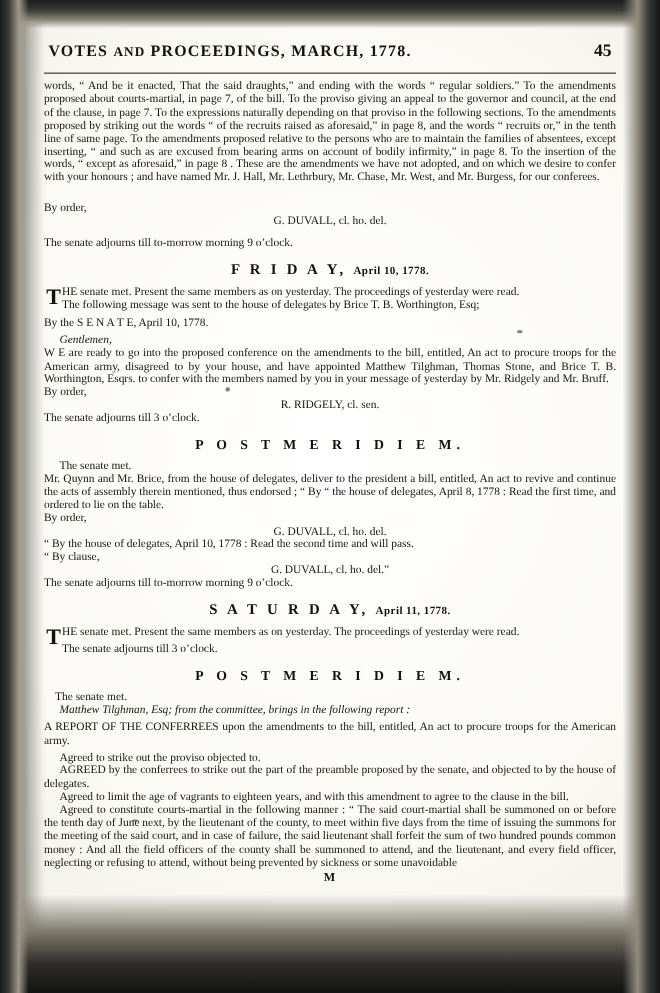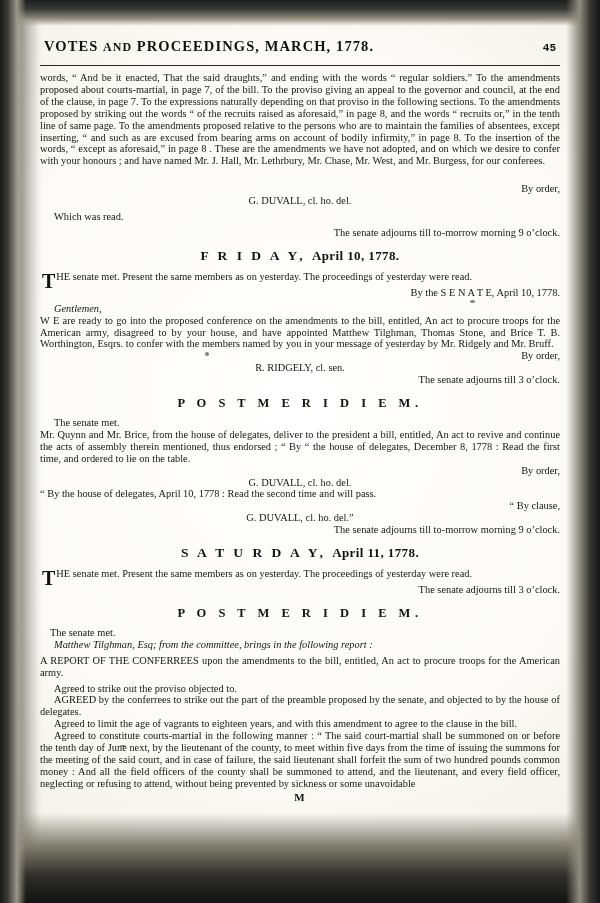--- a/index.html
+++ b/index.html
@@ -80,52 +80,51 @@
     font-family: "Liberation Serif", serif;
     font-size: 14.5px;
     letter-spacing: 1.1px;
     font-weight: 700;
   }
   .running-head .small {
     font-size: 12px;
     letter-spacing: 1px;
   }
   .page-num {
-    font-size: 11px;
+    font-size: 16px;
     font-weight: 700;
     padding-right: 2px;
-    font-family: Liberation Mono, monospace;
   }
   .rule {
     border: none;
     border-top: 1px solid #2c281f;
     margin: 2px 0 6px 0;
   }
   p {
     margin: 0;
     font-size: 10.4px;
     line-height: 11.9px;
     text-align: justify;
     color: #17150f;
   }
   .body-block { margin-bottom: 16px; }
   .indent { text-indent: 14px; }
-  .center { text-align: right; text-indent: 0; }
+  .center { text-align: left; text-indent: 0; }
   .right { text-align: center; text-indent: 0; }
   .daterule {
     text-align: center;
     font-size: 13.5px;
     letter-spacing: 3px;
     font-weight: 700;
     margin: 9px 0 7px 0;
   }
   .daterule .date {
     letter-spacing: 0.4px;
     font-weight: 700;
-    font-size: 13px;
+    font-size: 10px;
   }
   .sectionhead {
     text-align: center;
     font-size: 12.5px;
     letter-spacing: 4.5px;
     font-weight: 700;
     margin: 10px 0 6px 0;
   }
   .dropcap-para {
     position: relative;
@@ -175,50 +174,50 @@
     <hr class="rule">
 
     <div class="body-block">
       <p>words, “ And be it enacted, That the said draughts,” and ending with the words “ regular soldiers.”  To the amendments proposed about courts-martial, in page 7, of the bill.  To the proviso giving an appeal to the governor and council, at the end of the clause, in page 7.  To the expressions naturally depending on that proviso in the following sections.  To the amendments proposed by striking out the words “ of the recruits raised as aforesaid,” in page 8, and the words “ recruits or,” in the tenth line of same page.  To the amendments proposed relative to the persons who are to maintain the families of absentees, except inserting, “ and such as are excused from bearing arms on account of bodily infirmity,” in page 8.  To the insertion of the words, “ except as aforesaid,” in page 8 .  These are the amendments we have not adopted, and on which we desire to confer with your honours ; and have named Mr. J. Hall, Mr. Lethrbury, Mr. Chase, Mr. West, and Mr. Burgess, for our conferees.</p>
     </div>
 
     <p class="center">By order,</p>
     <p class="right">G. DUVALL, cl. ho. del.</p>
 
     <div class="gap-sm"></div>
-    <p class="indent">Which was read.</p>
     <div class="gap-sm"></div>
     <p class="center">The senate adjourns till to-morrow morning 9 o’clock.</p>
 
     <div class="daterule">
       <span>F R I D A Y,</span>
       <span class="date">April 10,  1778.</span>
     </div>
 
     <div class="dropcap-para">
       <span class="dropcap">T</span>
       <p>HE senate met.  Present the same members as on yesterday.  The proceedings of yesterday were read.</p>
     </div>
 
+    <p>The following message was sent to the house of delegates by Brice T. B. Worthington, Esq;</p>
 
     <div class="gap-sm"></div>
     <p class="center">By the  S E N A T E,  April 10, 1778.</p>
     <div class="gap-sm"></div>
 
     <p class="italic" style="text-indent:14px;">Gentlemen,</p>
     <p>W E are ready to go into the proposed conference on the amendments to the bill, entitled, An act to procure troops for the American army, disagreed to by your house, and have appointed Matthew Tilghman, Thomas Stone, and Brice T. B. Worthington, Esqrs. to confer with the members named by you in your message of yesterday by Mr. Ridgely and Mr. Bruff.</p>
 
     <p class="center">By order,</p>
     <p class="right">R. RIDGELY, cl. sen.</p>
     <p class="center">The senate adjourns till 3 o’clock.</p>
 
     <div class="sectionhead">P O S T   M E R I D I E M.</div>
 
     <p style="text-indent:14px;">The senate met.</p>
-    <p>Mr. Quynn and Mr. Brice, from the house of delegates, deliver to the president a bill, entitled, An act to revive and continue the acts of assembly therein mentioned, thus endorsed ; “ By “ the house of delegates, December 8, 1778 : Read the first time, and ordered to lie on the table.</p>
+    <p>Mr. Quynn and Mr. Brice, from the house of delegates, deliver to the president a bill, entitled, An act to revive and continue the acts of assembly therein mentioned, thus endorsed ; “ By “ the house of delegates, April 8, 1778 : Read the first time, and ordered to lie on the table.</p>
     <p class="center">By order,</p>
     <p class="right">G. DUVALL, cl. ho. del.</p>
     <p>“ By the house of delegates, April 10, 1778 : Read the second time and will pass.</p>
     <p class="center">“ By clause,</p>
     <p class="right">G. DUVALL, cl. ho. del.”</p>
     <p class="center">The senate adjourns till to-morrow morning 9 o’clock.</p>
 
     <div class="daterule">
       <span>S A T U R D A Y,</span>
       <span class="date">April 11,  1778.</span>

